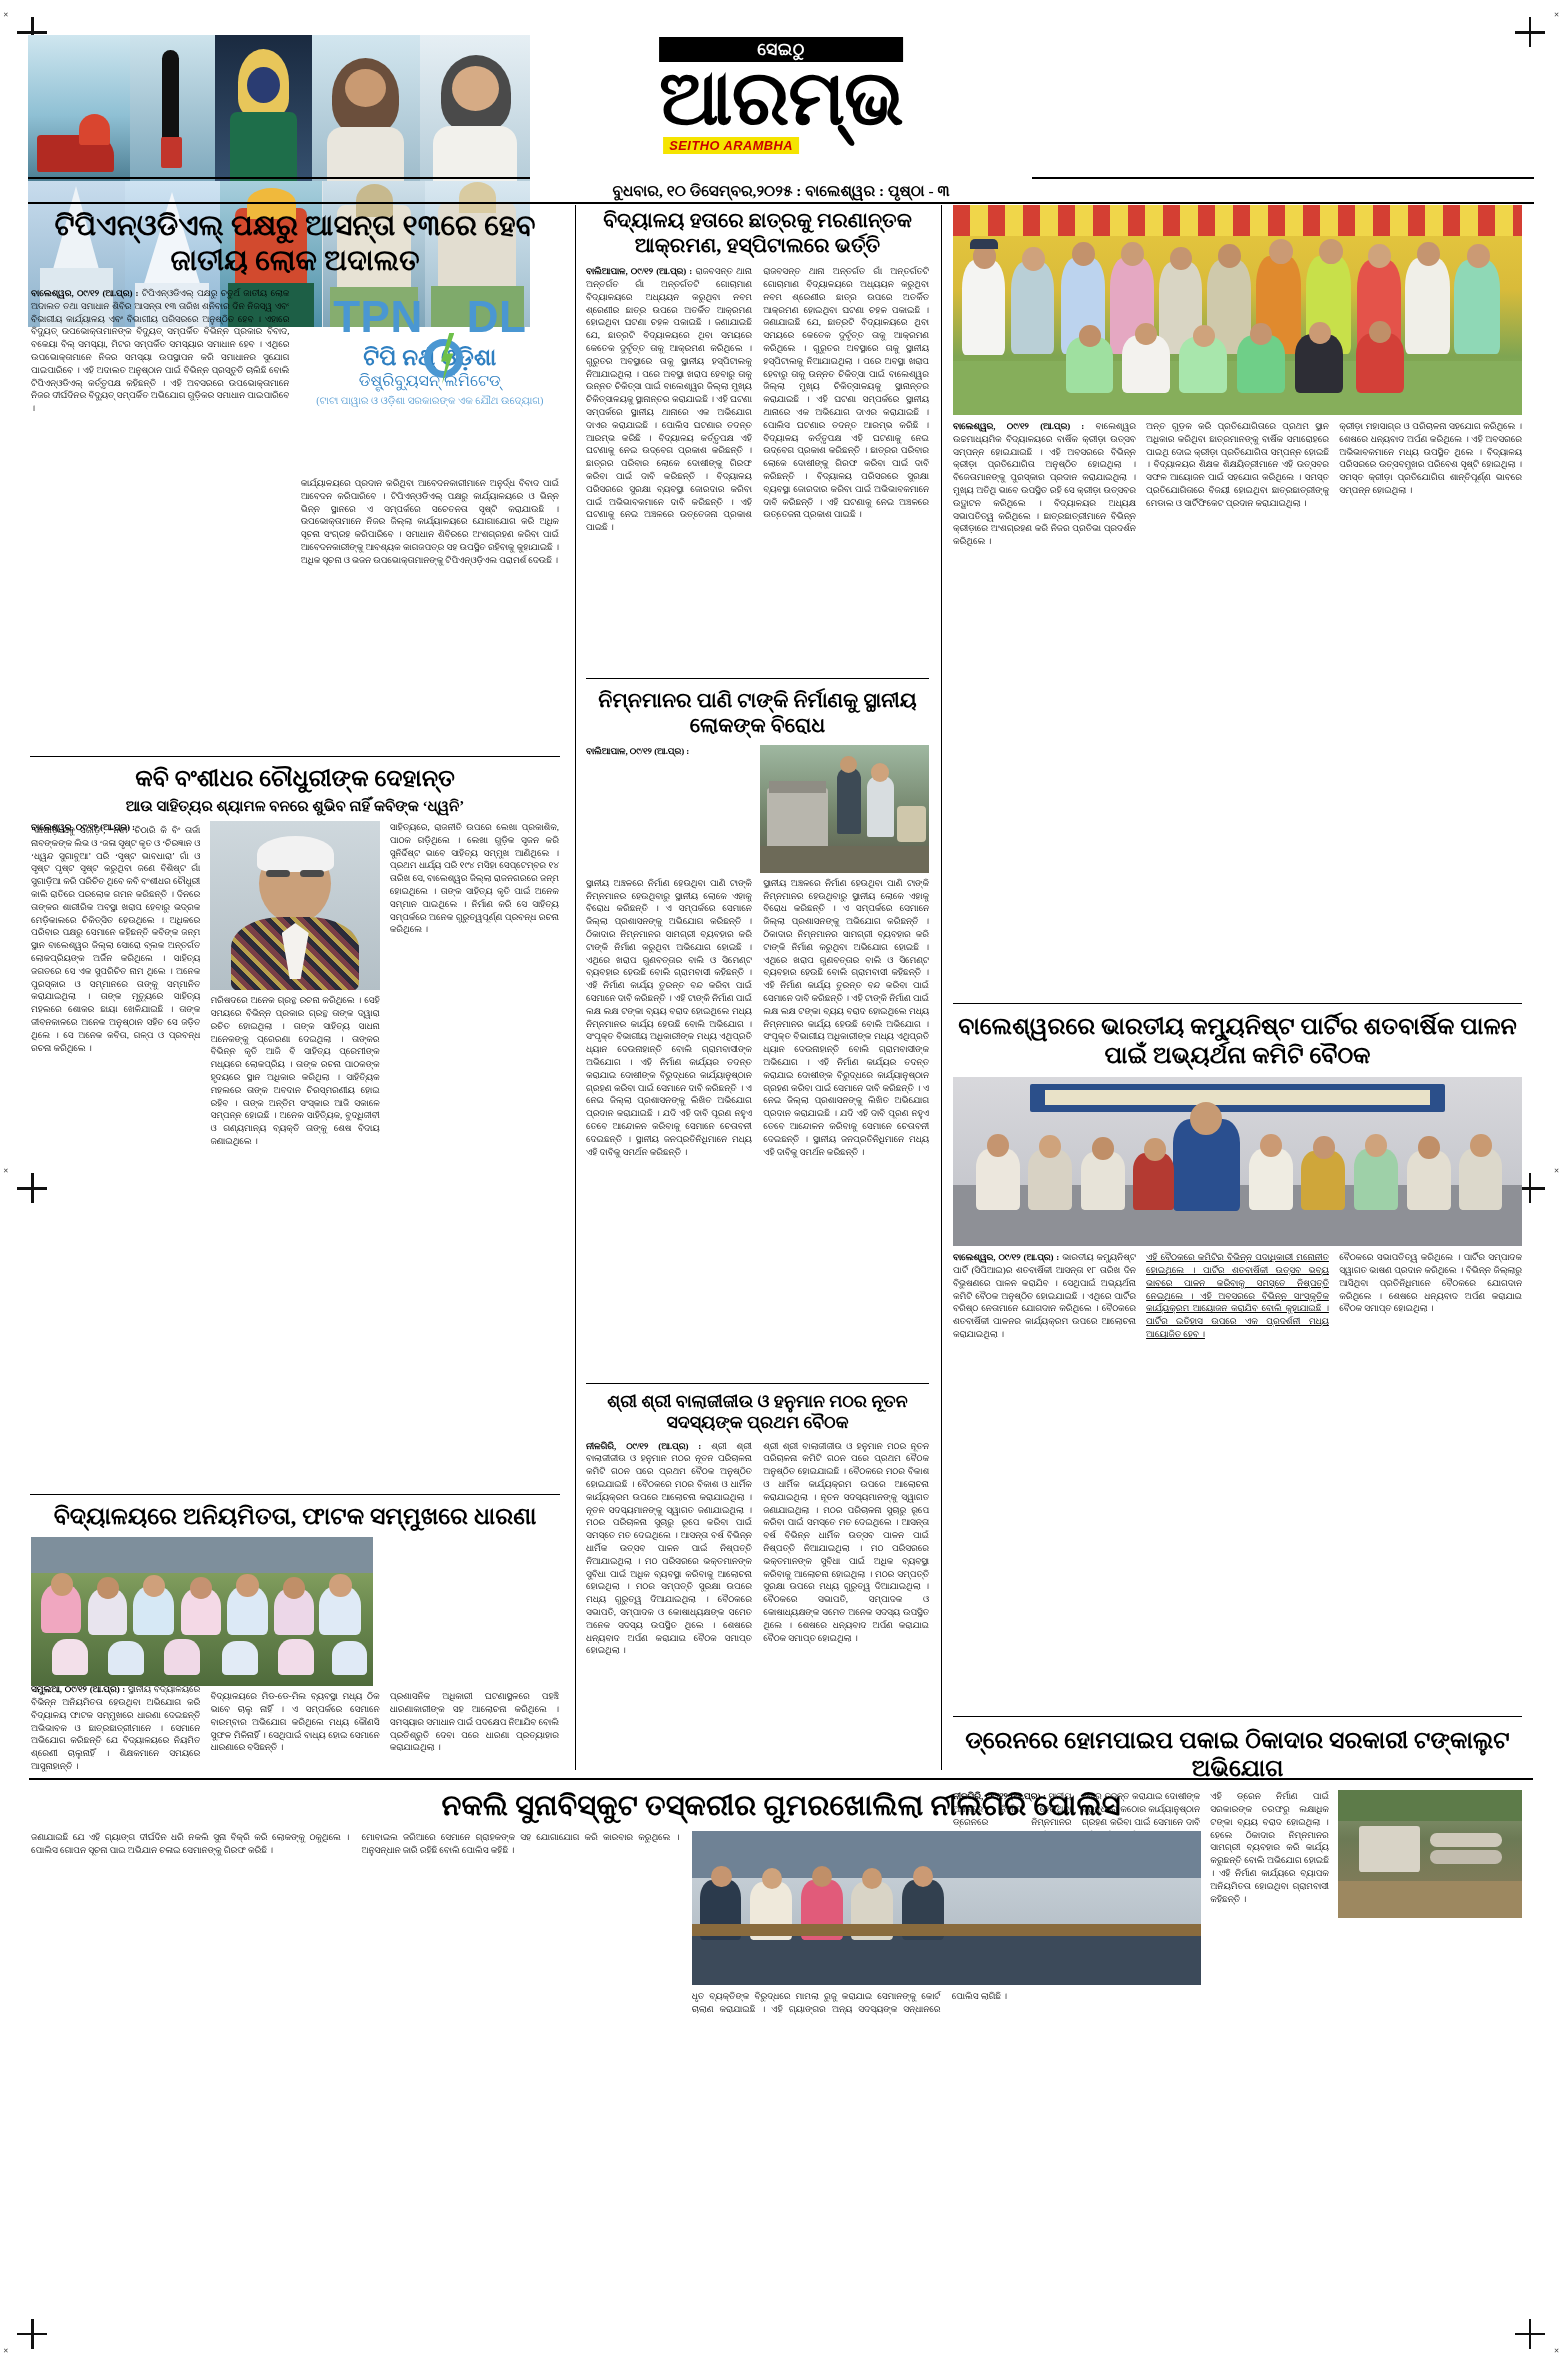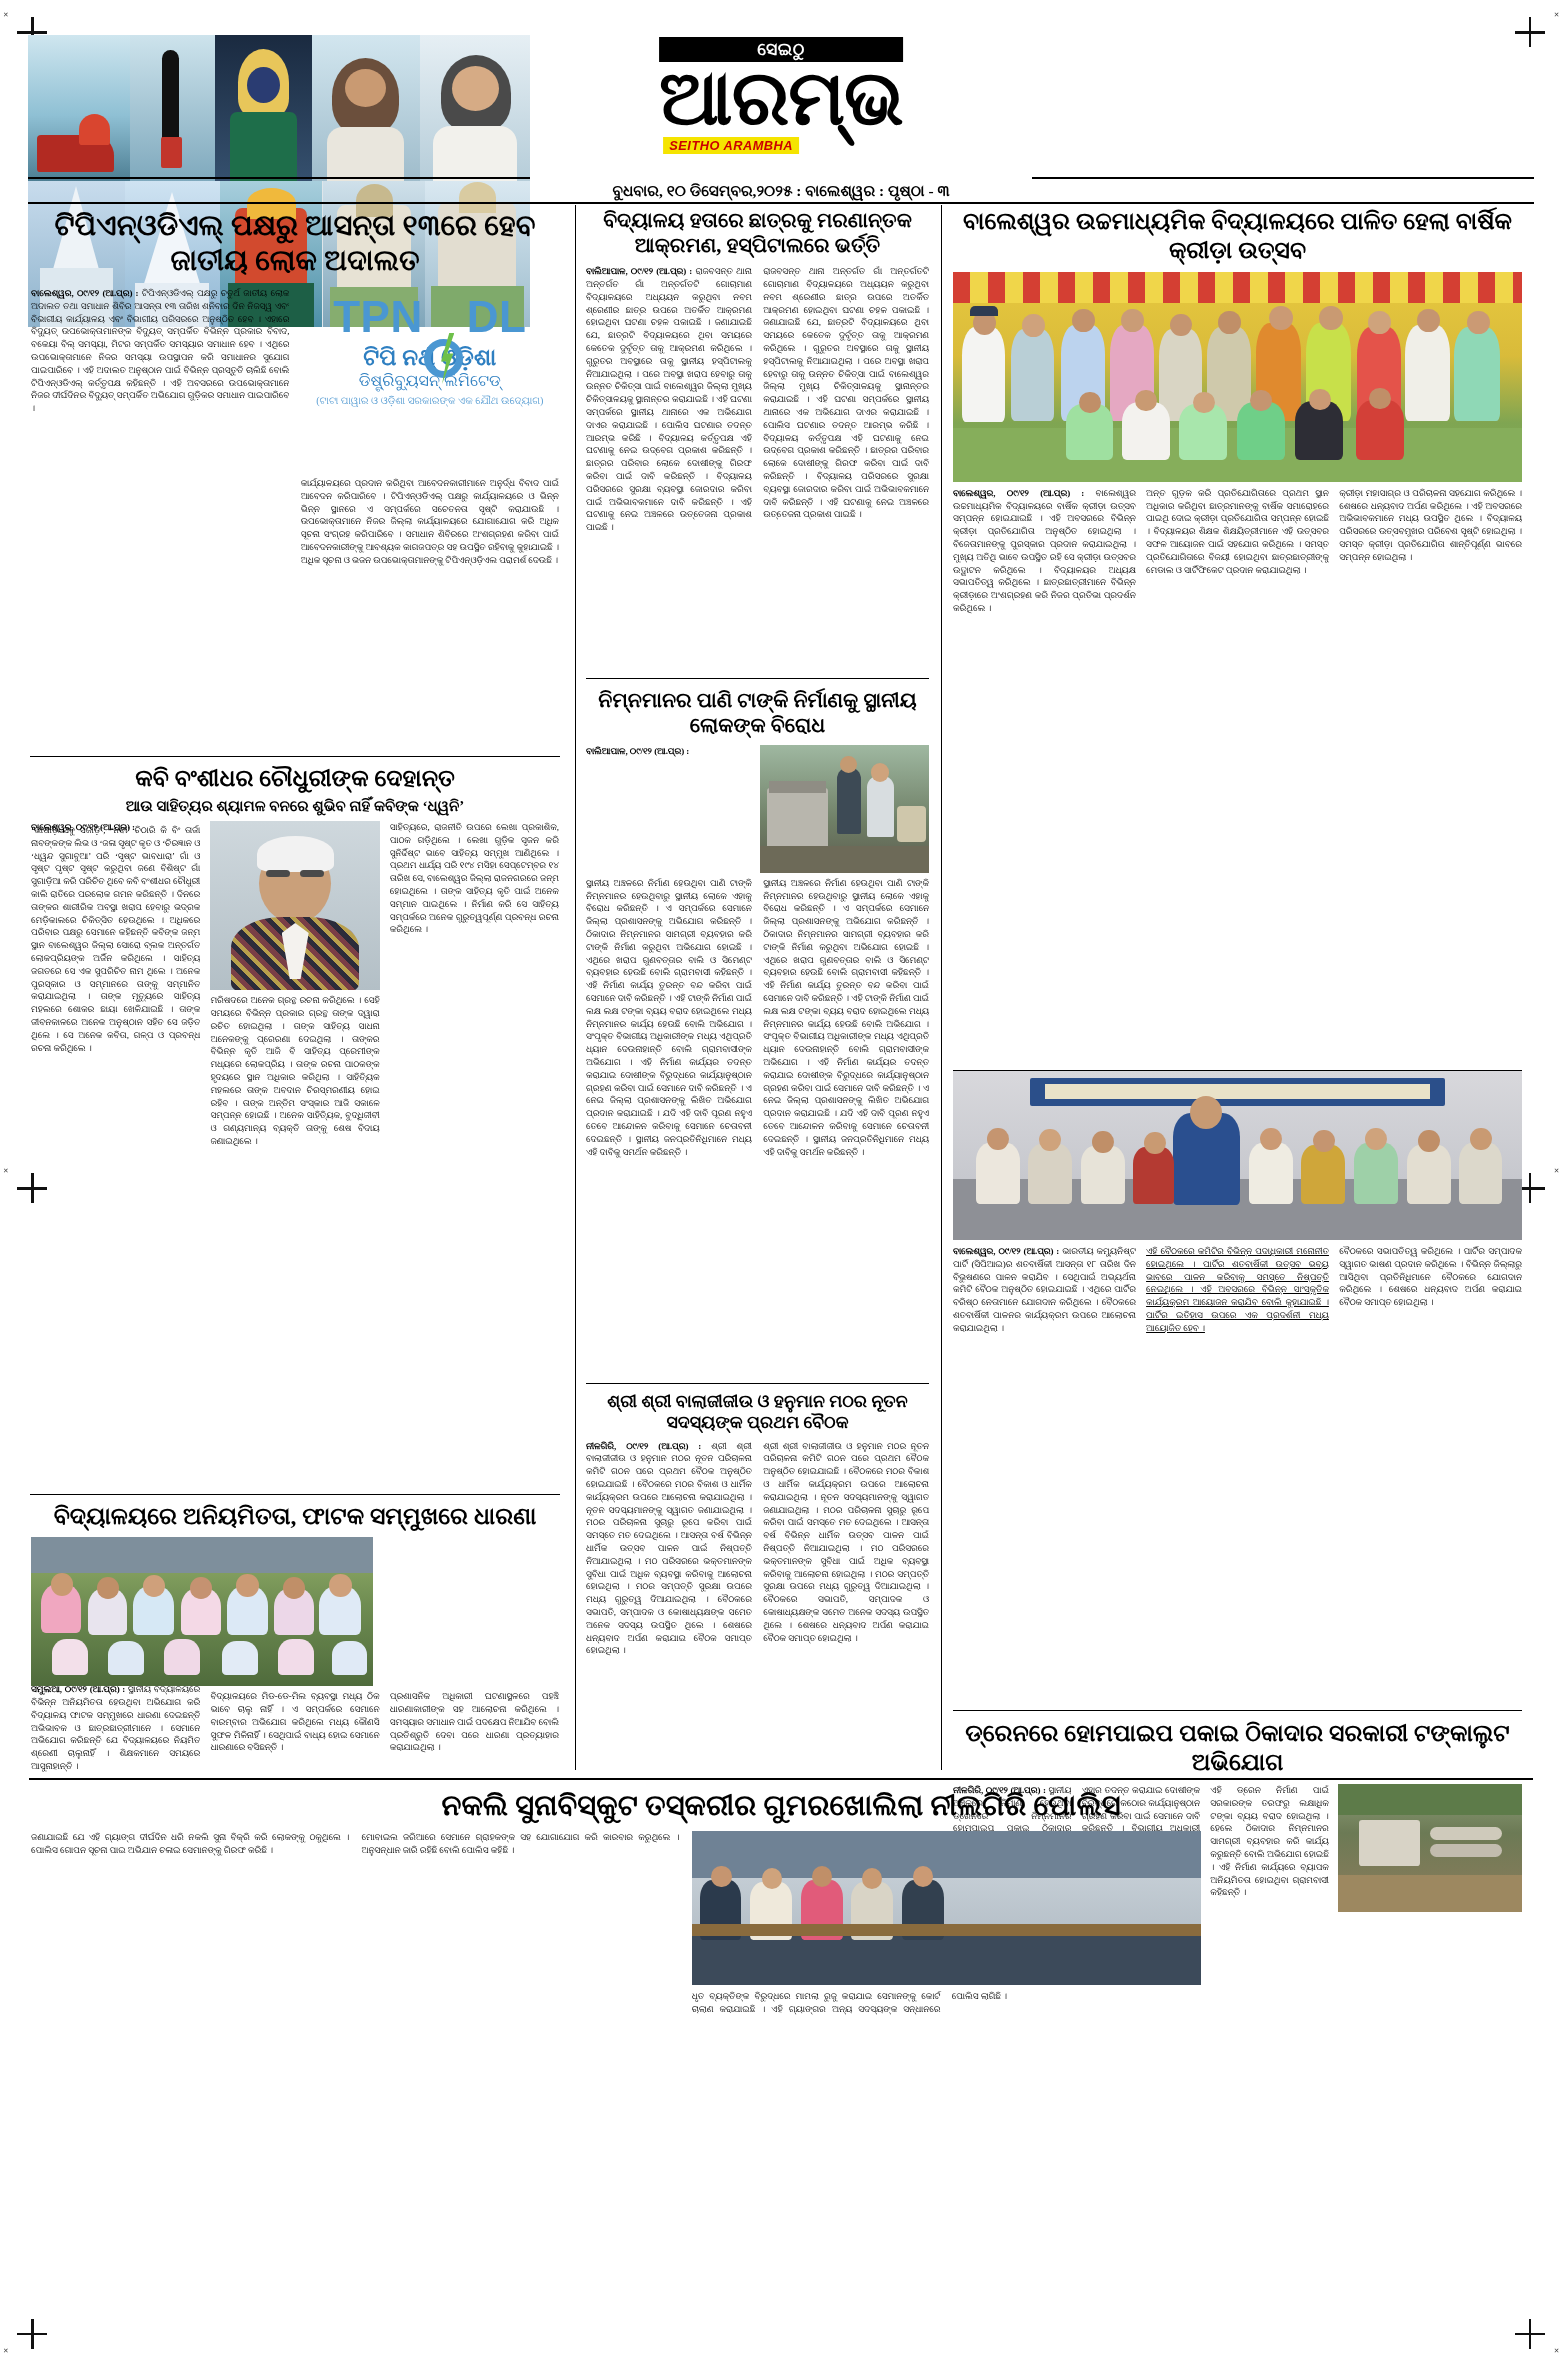--- a/index.html
+++ b/index.html
@@ -333,21 +333,20 @@
           <div>
               <div class="bodytext" style="height:246px;">ଶ୍ରୀ ଶ୍ରୀ ବାଲାଜୀଜୀଉ ଓ ହନୁମାନ ମଠର ନୂତନ ପରିଚାଳନା କମିଟି ଗଠନ ପରେ ପ୍ରଥମ ବୈଠକ ଅନୁଷ୍ଠିତ ହୋଇଯାଇଛି । ବୈଠକରେ ମଠର ବିକାଶ ଓ ଧାର୍ମିକ କାର୍ଯ୍ୟକ୍ରମ ଉପରେ ଆଲୋଚନା କରାଯାଇଥିଲା । ନୂତନ ସଦସ୍ୟମାନଙ୍କୁ ସ୍ୱାଗତ ଜଣାଯାଇଥିଲା । ମଠର ପରିଚାଳନା ସୁଚାରୁ ରୂପେ କରିବା ପାଇଁ ସମସ୍ତେ ମତ ଦେଇଥିଲେ । ଆସନ୍ତା ବର୍ଷ ବିଭିନ୍ନ ଧାର୍ମିକ ଉତ୍ସବ ପାଳନ ପାଇଁ ନିଷ୍ପତ୍ତି ନିଆଯାଇଥିଲା । ମଠ ପରିସରରେ ଭକ୍ତମାନଙ୍କ ସୁବିଧା ପାଇଁ ଅଧିକ ବ୍ୟବସ୍ଥା କରିବାକୁ ଆଲୋଚନା ହୋଇଥିଲା । ମଠର ସମ୍ପତ୍ତି ସୁରକ୍ଷା ଉପରେ ମଧ୍ୟ ଗୁରୁତ୍ୱ ଦିଆଯାଇଥିଲା । ବୈଠକରେ ସଭାପତି, ସମ୍ପାଦକ ଓ କୋଷାଧ୍ୟକ୍ଷଙ୍କ ସମେତ ଅନେକ ସଦସ୍ୟ ଉପସ୍ଥିତ ଥିଲେ । ଶେଷରେ ଧନ୍ୟବାଦ ଅର୍ପଣ କରାଯାଇ ବୈଠକ ସମାପ୍ତ ହୋଇଥିଲା ।</div>
             </div>
         </div>
       </div>
     </div>
 
     <div style="position:absolute; left:925px; top:0; width:569px;">
 
       <div>
-        <div class="hl hl-lg" style="padding:2px 5.1px 7.2px 5.1px;">ବାଲେଶ୍ୱର ଉଚ୍ଚମାଧ୍ୟମିକ ବିଦ୍ୟାଳୟରେ ପାଳିତ ହେଲା ବାର୍ଷିକ କ୍ରୀଡ଼ା ଉତ୍ସବ</div>
         <div class="imgbox" style="height:210px;">
           <div class="layer" style="inset:0; background:linear-gradient(180deg,#e8c93f 0%,#d9bb3a 40%,#7fa552 72%,#86b257 100%);"></div>
           <div class="layer" style="left:0;right:0;top:0;height:31px;background:repeating-linear-gradient(90deg,#d43f33 0 17.4px,#f0d64a 17.4px 35px);"></div>
           <div class="layer" style="left:0;right:0;bottom:0;height:54px;background:#86ae5b;"></div>
 
           <div class="layer" style="left:9.2px;top:55px;width:43px;height:95px;background:#f4f4f2;border-radius:30% 30% 8% 8%;"></div>
           <div class="layer head" style="left:19.5px;top:39px;width:23.6px;height:24.6px;background:#c59570;"></div>
           <div class="layer" style="left:17.4px;top:34px;width:28px;height:10.2px;background:#2e3b52;border-radius:5.1px 5.1px 0 0;"></div>
           <div class="layer" style="left:58px;top:57px;width:43px;height:92px;background:#b9cfd6;border-radius:30% 30% 8% 8%;"></div>
           <div class="layer head" style="left:69px;top:42px;width:22.5px;height:23.6px;background:#cfa27c;"></div>
@@ -391,20 +390,21 @@
               <div class="bodytext" style="height:579px;">ଅନ୍ତ ଗୁଡ଼କ କରି ପ୍ରତିଯୋଗିତାରେ ପ୍ରଥମ ସ୍ଥାନ ଅଧିକାର କରିଥିବା ଛାତ୍ରମାନଙ୍କୁ ବାର୍ଷିକ ସମାରୋହରେ ପାଇଥି ଦୋଇ କ୍ରୀଡ଼ା ପ୍ରତିଯୋଗିତା ସମ୍ପନ୍ନ ହୋଇଛି । ବିଦ୍ୟାଳୟର ଶିକ୍ଷକ ଶିକ୍ଷୟିତ୍ରୀମାନେ ଏହି ଉତ୍ସବର ସଫଳ ଆୟୋଜନ ପାଇଁ ସହଯୋଗ କରିଥିଲେ । ସମସ୍ତ ପ୍ରତିଯୋଗିତାରେ ବିଜୟୀ ହୋଇଥିବା ଛାତ୍ରଛାତ୍ରୀଙ୍କୁ ମେଡାଲ ଓ ସାର୍ଟିଫିକେଟ ପ୍ରଦାନ କରାଯାଇଥିଲା ।</div>
             </div>
           <div>
               <div class="bodytext" style="height:579px;">କ୍ରୀଡ଼ା ମହାସାଗ୍ର ଓ ପରିଚାଳନା ସହଯୋଗ କରିଥିଲେ । ଶେଷରେ ଧନ୍ୟବାଦ ଅର୍ପଣ କରିଥିଲେ । ଏହି ଅବସରରେ ଅଭିଭାବକମାନେ ମଧ୍ୟ ଉପସ୍ଥିତ ଥିଲେ । ବିଦ୍ୟାଳୟ ପରିସରରେ ଉତ୍ସବମୁଖର ପରିବେଶ ସୃଷ୍ଟି ହୋଇଥିଲା । ସମସ୍ତ କ୍ରୀଡ଼ା ପ୍ରତିଯୋଗିତା ଶାନ୍ତିପୂର୍ଣ୍ଣ ଭାବରେ ସମ୍ପନ୍ନ ହୋଇଥିଲା ।</div>
             </div>
         </div>
       </div>
 
       <div style="margin-top:4.1px;">
         <div class="rule-thin"></div>
+        <div class="hl hl-lg" style="padding:8.2px 5.1px 7.2px 5.1px;">ବାଲେଶ୍ୱରରେ ଭାରତୀୟ କମ୍ୟୁନିଷ୍ଟ ପାର୍ଟିର ଶତବାର୍ଷିକ ପାଳନ ପାଇଁ ଅଭ୍ୟର୍ଥନା କମିଟି ବୈଠକ</div>
         <div class="imgbox" style="height:169px;">
           <div class="layer" style="inset:0; background:linear-gradient(180deg,#d8d8dc 0%,#bdbfc6 100%);"></div>
           <div class="layer" style="left:77px;top:7.2px;right:77px;height:28px;background:#2b4f8a;border-radius:2px;"></div>
           <div class="layer" style="left:92px;top:13.3px;right:92px;height:14.3px;background:#e9e2c8;"></div>
           <div class="layer" style="left:0;right:0;bottom:0;height:61px;background:#8e9096;"></div>
           <div class="layer" style="left:220px;top:42px;width:67px;height:92px;background:#2a4f8f;border-radius:26% 26% 6% 6%;"></div>
           <div class="layer head" style="left:237px;top:24.6px;width:32px;height:33px;background:#c79a73;"></div>
           <div class="layer" style="left:22.5px;top:72px;width:44px;height:61px;background:#ece7dd;border-radius:30% 30% 8% 8%;"></div>
           <div class="layer head" style="left:34px;top:57px;width:21.5px;height:22.5px;background:#c59570;"></div>
           <div class="layer" style="left:75px;top:73px;width:44px;height:60px;background:#d8d2c4;border-radius:30% 30% 8% 8%;"></div>

